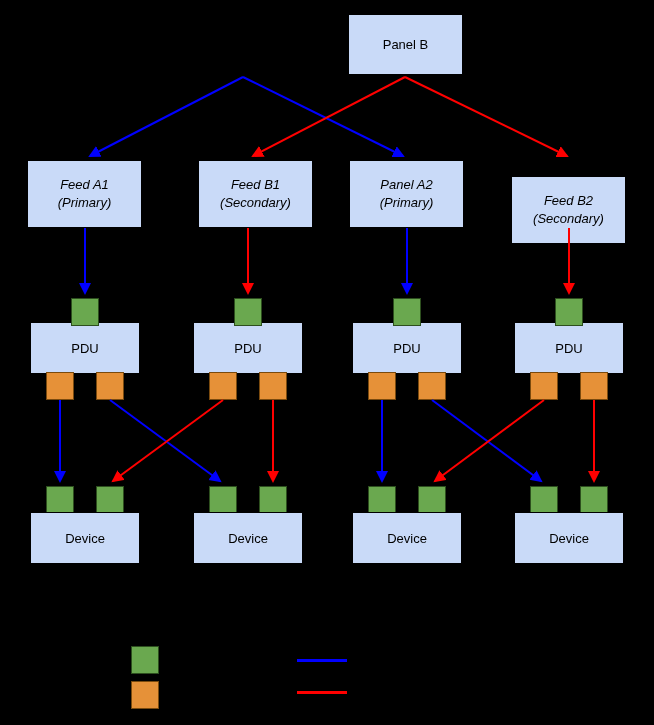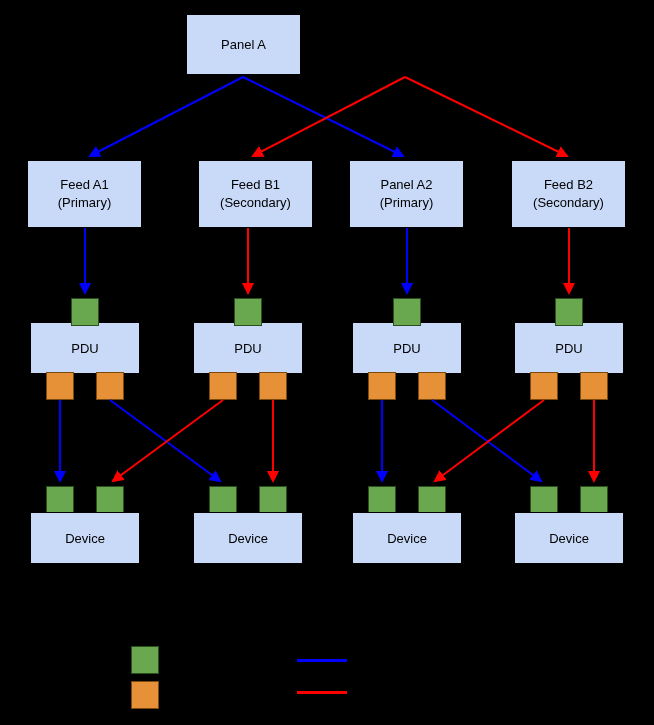--- a/index.html
+++ b/index.html
@@ -12,21 +12,21 @@
   }
   .box{
     position:absolute;
     background:#c9daf8;
     border:1px solid #000000;
     box-sizing:border-box;
     display:flex;align-items:center;justify-content:center;
     text-align:center;
     font-size:13px;color:#000000;
   }
-  .lbl .line{display:block;line-height:1.35;}
+  .lbl .line{display:block;line-height:1.35;font-style:italic;}
   .port{
     position:absolute;
     width:28px;height:28px;
     box-sizing:border-box;
   }
   .port-green{background:#6aa84f;border:1px solid #2d4f1e;}
   .port-orange{background:#e69138;border:1px solid #7a4a0e;}
   svg.edges{position:absolute;left:0;top:0;pointer-events:none;}
   .edge{stroke-width:2;fill:none;}
   .edge.blue{stroke:#0000ff;marker-end:url(#arrow-blue);}
@@ -36,43 +36,43 @@
   }
   .legend-line{position:absolute;width:50px;height:3px;}
   .legend-line.blue{background:#0000ff;}
   .legend-line.red{background:#ff0000;}
 </style>
 </head>
 <body>
 
 <div class="stage">
 
-  <div class="box" style="left:186px;top:14px;width:115px;height:61px">
-    <span>Panel A</span>
+  <div class="box" style="left:348px;top:14px;width:115px;height:61px">
+    <span>Panel B</span>
   </div>
 
   <div class="box" style="left:27px;top:160px;width:115px;height:68px">
     <div class="lbl">
       <span class="line">Feed A1</span>
       <span class="line">(Primary)</span>
     </div>
   </div>
   <div class="box" style="left:198px;top:160px;width:115px;height:68px">
     <div class="lbl">
       <span class="line">Feed B1</span>
       <span class="line">(Secondary)</span>
     </div>
   </div>
   <div class="box" style="left:349px;top:160px;width:115px;height:68px">
     <div class="lbl">
       <span class="line">Panel A2</span>
       <span class="line">(Primary)</span>
     </div>
   </div>
-  <div class="box" style="left:511px;top:160px;width:115px;height:68px">
+  <div class="box" style="left:511px;top:176px;width:115px;height:68px">
     <div class="lbl">
       <span class="line">Feed B2</span>
       <span class="line">(Secondary)</span>
     </div>
   </div>
 
   <div class="box" style="left:30px;top:322px;width:110px;height:52px">
     <span>PDU</span>
   </div>
   <div class="box" style="left:193px;top:322px;width:110px;height:52px">

